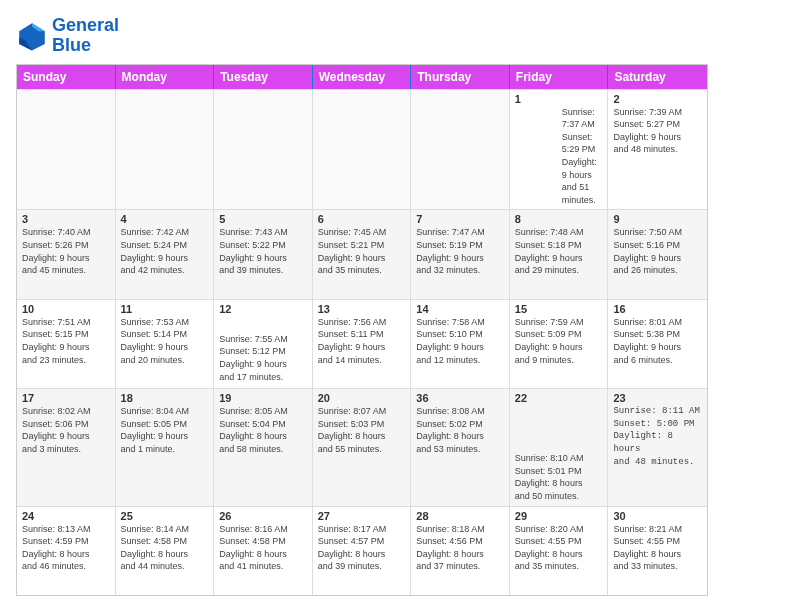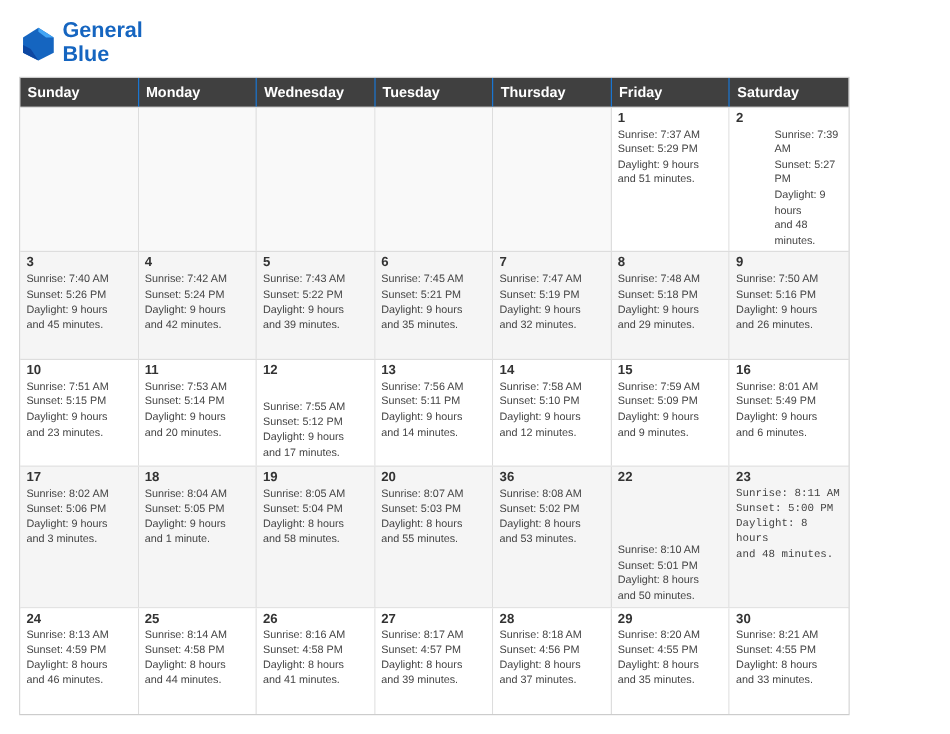--- a/index.html
+++ b/index.html
@@ -55,21 +55,21 @@
     }
     .calendar {
       flex: 1;
       display: flex;
       flex-direction: column;
       border: 1px solid #ccc;
     }
     .cal-header {
       display: grid;
       grid-template-columns: repeat(7, 1fr);
-      background: #404040;
+      background: #d946ef;
     }
     .cal-header-cell {
       color: #fff;
       font-size: 12px;
       font-weight: bold;
       padding: 5px 6px;
       text-align: left;
       border-right: 1px solid #1976d2;
     }
     .cal-header-cell:last-child { border-right: none; }
@@ -129,43 +129,43 @@
     <div class="title-block">
       <div class="month-title"></div>
       <div class="subtitle"></div>
     </div>
   </div>
 
   <div class="calendar">
     <div class="cal-header">
     <div class="cal-header-cell">Sunday</div>
         <div class="cal-header-cell">Monday</div>
+        <div class="cal-header-cell">Tuesday</div>
         <div class="cal-header-cell">Wednesday</div>
-        <div class="cal-header-cell">Tuesday</div>
         <div class="cal-header-cell">Thursday</div>
         <div class="cal-header-cell">Friday</div>
         <div class="cal-header-cell">Saturday</div>
       </div>
     <div class="cal-body">
     <div class="cal-row">
           <div class="cal-cell empty"></div>
           <div class="cal-cell empty"></div>
           <div class="cal-cell empty"></div>
           <div class="cal-cell empty"></div>
           <div class="cal-cell empty"></div>
           <div class="cal-cell">
             <span class="day-num">1</span>
-            <div class="day-info" style="white-space: pre-line;">Sunrise: 7:37 AM
+            <div class="day-info" style="white-space: pre-line; margin-left: 47px;">Sunrise: 7:37 AM
 Sunset: 5:29 PM
 Daylight: 9 hours
 and 51 minutes.</div>
           </div>
           <div class="cal-cell">
             <span class="day-num">2</span>
-            <div class="day-info" style="white-space: pre-line; margin-left: 32px;">Sunrise: 7:39 AM
+            <div class="day-info" style="white-space: pre-line;">Sunrise: 7:39 AM
 Sunset: 5:27 PM
 Daylight: 9 hours
 and 48 minutes.</div>
           </div>
         </div>
         <div class="cal-row">
           <div class="cal-cell">
             <span class="day-num">3</span>
             <div class="day-info" style="white-space: pre-line;">Sunrise: 7:40 AM
 Sunset: 5:26 PM
@@ -254,21 +254,21 @@
           <div class="cal-cell">
             <span class="day-num">15</span>
             <div class="day-info" style="white-space: pre-line;">Sunrise: 7:59 AM
 Sunset: 5:09 PM
 Daylight: 9 hours
 and 9 minutes.</div>
           </div>
           <div class="cal-cell">
             <span class="day-num">16</span>
             <div class="day-info" style="white-space: pre-line;">Sunrise: 8:01 AM
-Sunset: 5:49 PM
+Sunset: 5:38 PM
 Daylight: 9 hours
 and 6 minutes.</div>
           </div>
         </div>
         <div class="cal-row">
           <div class="cal-cell">
             <span class="day-num">17</span>
             <div class="day-info" style="white-space: pre-line;">Sunrise: 8:02 AM
 Sunset: 5:06 PM
 Daylight: 9 hours

